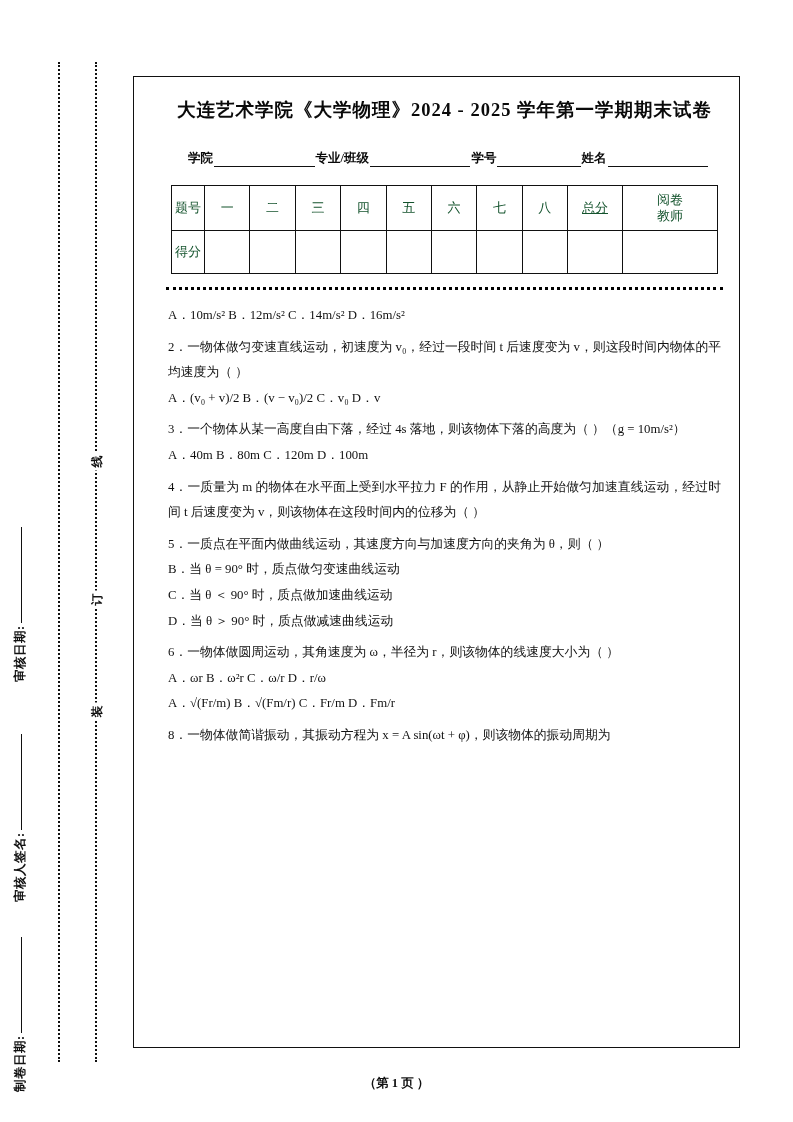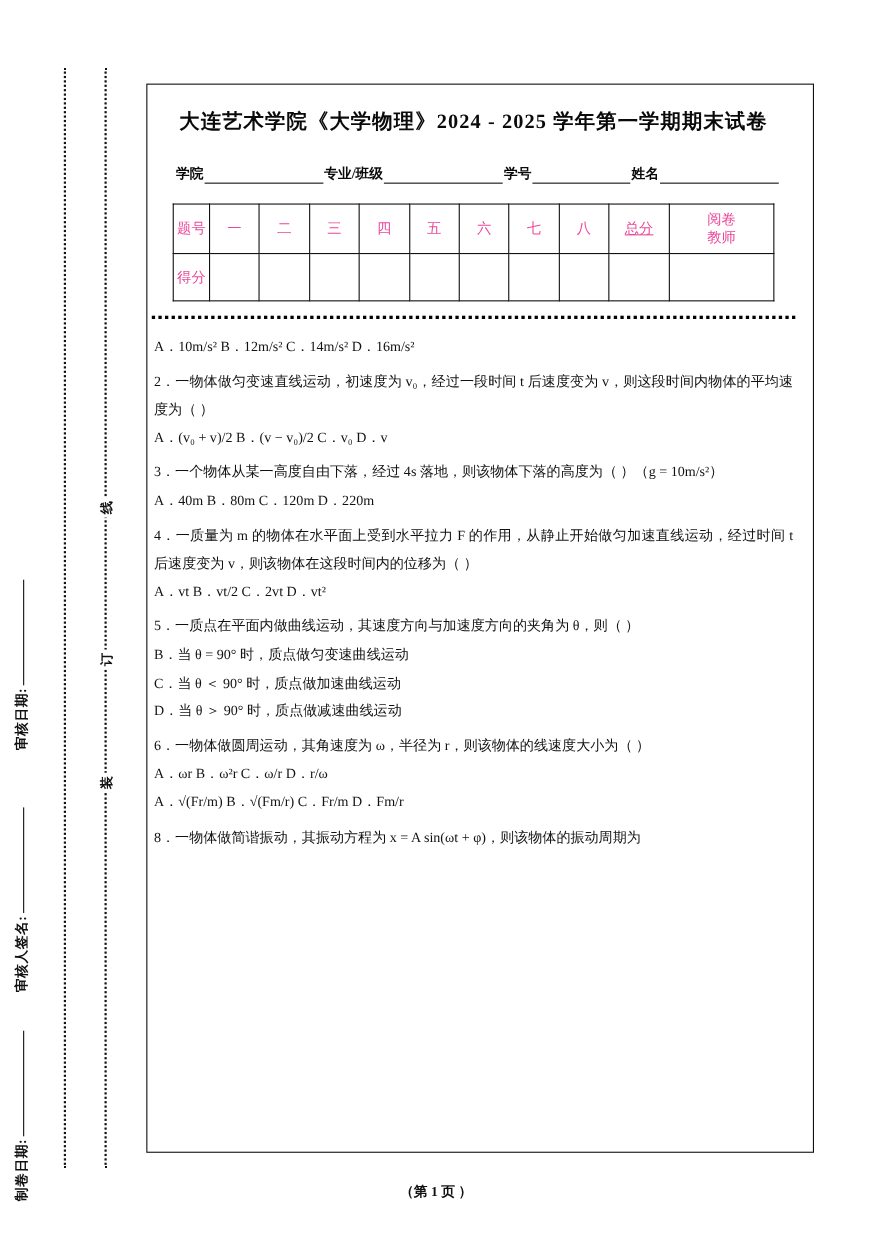--- a/index.html
+++ b/index.html
@@ -72,21 +72,21 @@
 
   
   .sheet {
     position: absolute;
     left: 133px;
     top: 76px;
     width: 607px;
     height: 972px;
     border: 1.2px solid #111;
     box-sizing: border-box;
-    padding: 14px 16px 0 4px;
+    padding: 14px 16px 0 32px;
   }
 
   .exam-title {
     text-align: center;
     font-size: 18.5px;
     font-weight: bold;
     letter-spacing: 1px;
     font-family: "Liberation Serif", "DejaVu Serif", serif;
     margin: 6px 0 14px 0;
     white-space: nowrap;
@@ -120,21 +120,21 @@
     width: 547px;
     margin: 0 auto 0 auto;
     table-layout: fixed;
   }
   .score-table td {
     border: 1px solid #111;
     text-align: center;
     vertical-align: middle;
     font-size: 13px;
     font-family: "Liberation Serif", "DejaVu Serif", serif;
-    color: #ec4899;
+    color: #14532d;
   }
   .score-table .rowhead {
     width: 32px;
     line-height: 1.12;
     padding: 2px 0;
   }
   .score-table tr.head td { height: 40px; }
   .score-table tr.scores td { height: 38px; }
   .score-table .teacher {
     width: 92px;
@@ -260,24 +260,23 @@
 
   <div class="body-text">
 
 
     <p class="q opts">A．10m/s²  B．12m/s²  C．14m/s²  D．16m/s²</p>
 
     <p class="q q-stem">2．一物体做匀变速直线运动，初速度为 v₀，经过一段时间 t 后速度变为 v，则这段时间内物体的平均速度为（  ）</p>
     <p class="q opts">A．(v₀ + v)/2  B．(v − v₀)/2  C．v₀  D．v</p>
 
     <p class="q q-stem">3．一个物体从某一高度自由下落，经过 4s 落地，则该物体下落的高度为（  ）（g = 10m/s²）</p>
-    <p class="q opts">A．40m  B．80m  C．120m  D．220m</p>
+    <p class="q opts">A．40m  B．80m  C．120m  D．100m</p>
 
     <p class="q q-stem">4．一质量为 m 的物体在水平面上受到水平拉力 F 的作用，从静止开始做匀加速直线运动，经过时间 t 后速度变为 v，则该物体在这段时间内的位移为（  ）</p>
-    <p class="q opts">A．vt  B．vt/2  C．2vt  D．vt²</p>
 
     <p class="q q-stem">5．一质点在平面内做曲线运动，其速度方向与加速度方向的夹角为 θ，则（  ）</p>
     <p class="q opt-line">B．当 θ = 90° 时，质点做匀变速曲线运动</p>
     <p class="q opt-line">C．当 θ ＜ 90° 时，质点做加速曲线运动</p>
     <p class="q opt-line">D．当 θ ＞ 90° 时，质点做减速曲线运动</p>
 
     <p class="q q-stem">6．一物体做圆周运动，其角速度为 ω，半径为 r，则该物体的线速度大小为（  ）</p>
     <p class="q opts">A．ωr  B．ω²r  C．ω/r  D．r/ω</p>
 
     <p class="q opts">A．√(Fr/m)   B．√(Fm/r)  C．Fr/m  D．Fm/r</p>

